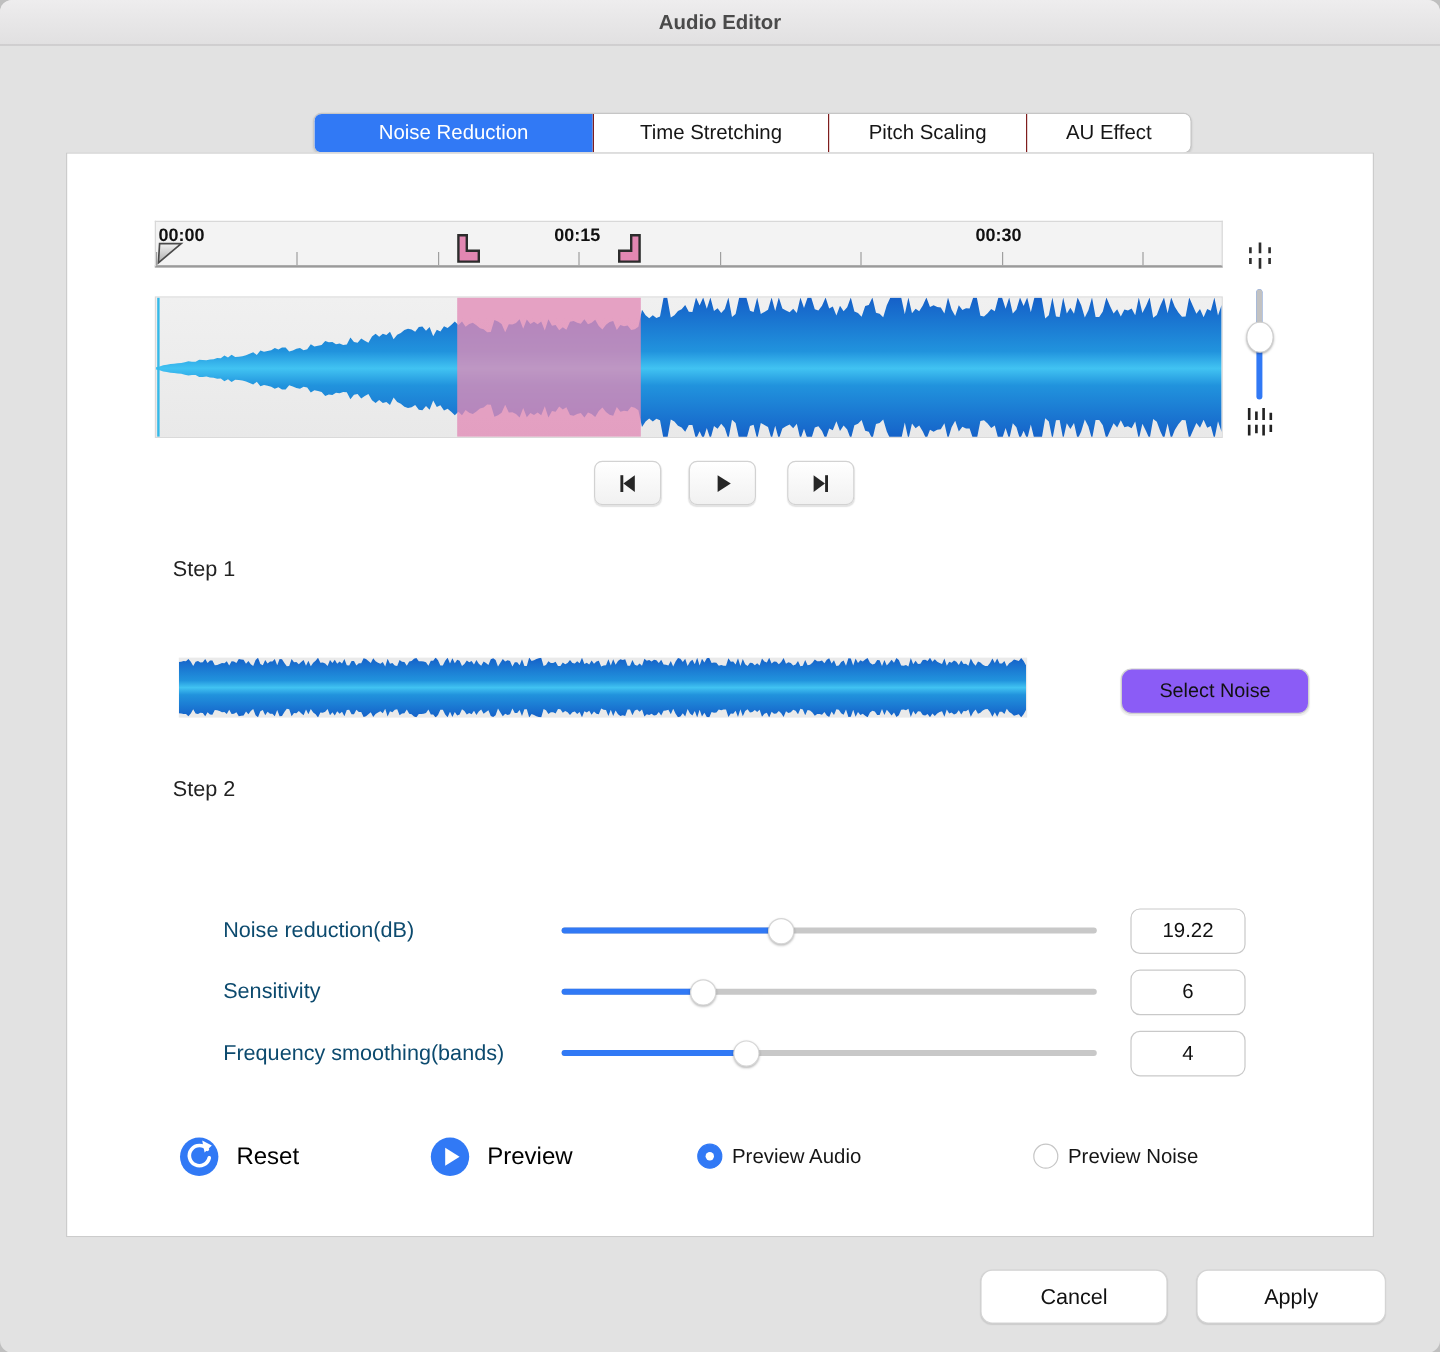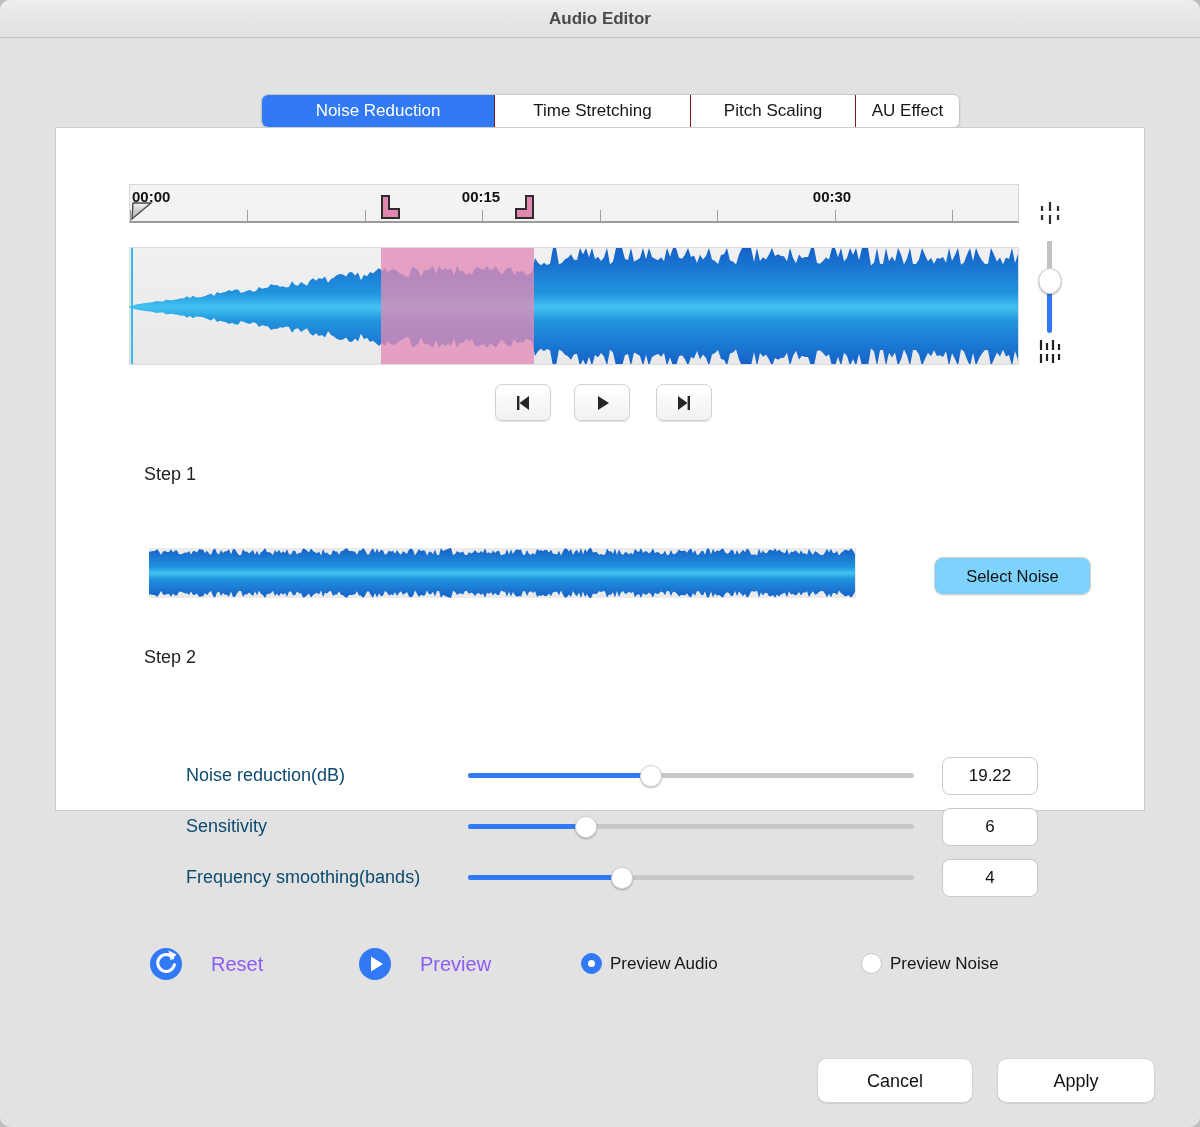--- a/index.html
+++ b/index.html
@@ -24,21 +24,21 @@
     box-shadow:0 1px 2px rgba(0,0,0,0.12);
   }
   .tab{
     height:100%;line-height:32px;text-align:center;font-size:17px;color:#161616;
     border-left:1px solid #7f1d1d;cursor:default;background:#fff;
   }
   .tab:first-child{border-left:none;}
   .tab.selected{background:var(--accent);color:#fff;}
   
   .panel{
-    position:absolute;left:55px;top:127px;width:1090px;height:684px;
+    position:absolute;left:55px;top:127px;width:1090px;height:904px;
     background:#ffffff;border:1px solid #cccccc;
   }
   
   .ruler{
     position:absolute;left:73px;top:56px;width:890px;height:39px;
     background:#f3f3f3;border:1px solid #d8d8d8;border-bottom:2px solid #9a9a9a;
   }
   .ruler-label{position:absolute;top:3px;font-size:15px;font-weight:bold;color:#111;}
   .tick{position:absolute;bottom:0;width:1px;height:11px;background:#9f9f9f;}
   .marker{position:absolute;bottom:1px;width:22px;height:26px;}
@@ -66,41 +66,41 @@
     display:flex;align-items:center;justify-content:center;
   }
   
   .step-title{position:absolute;font-size:18px;color:#222;}
   .step-desc{position:absolute;font-size:16px;color:#222;line-height:26px;}
   .noise-strip{
     position:absolute;left:93px;top:420px;width:707px;height:50px;
     background:#eaeaea;overflow:hidden;
   }
   .btn{
-    position:absolute;background:#7dd3fc;border:1px solid #d0d0d0;border-radius:9px;
+    position:absolute;background:#8b5cf6;border:1px solid #d0d0d0;border-radius:9px;
     font-size:16.5px;color:#111;text-align:center;
     box-shadow:0 1px 1px rgba(0,0,0,0.08);
     font-family:inherit;
   }
   
   .slider-label{position:absolute;left:130px;font-size:18px;color:#0c4a6e;}
   .slider-track{position:absolute;left:412px;width:446px;height:5px;border-radius:3px;background:#c8c8c8;}
   .slider-fill{position:absolute;left:0;top:0;height:5px;border-radius:3px;background:var(--accent);}
   .slider-thumb{
     position:absolute;top:50%;width:22px;height:22px;border-radius:50%;
     background:#fff;border:1px solid #d6d6d6;box-shadow:0 1px 2px rgba(0,0,0,0.28);
     transform:translate(-50%,-50%);
   }
   .value-box{
     position:absolute;left:886px;width:96px;height:38px;border:1px solid #c9c9c9;border-radius:8px;
     background:#fff;text-align:center;line-height:36px;font-size:17px;color:#111;
   }
   
   .action{position:absolute;display:flex;align-items:center;cursor:default;}
-  .action-label{font-size:20px;color:#8b5cf6;margin-left:28px;}
+  .action-label{font-size:20px;color:#000000;margin-left:14px;}
   .radio-label{font-size:17px;color:#161616;margin-left:8px;}
   .radio{
     width:21px;height:21px;border-radius:50%;background:#fff;border:1px solid #c6c6c6;
     display:flex;align-items:center;justify-content:center;flex:0 0 auto;
   }
   .radio.on{background:var(--accent);border-color:var(--accent);}
   .radio.on .dot{width:7px;height:7px;border-radius:50%;background:#fff;}
   
   .footer-btn{
     position:absolute;top:1058px;height:45px;border-radius:10px;background:#fff;
@@ -114,21 +114,21 @@
 <div class="window">
 
   <div class="titlebar">
     <span>Audio Editor</span>
   </div>
 
   <div class="tabbar">
     <div class="tab selected" style="width:232px">Noise Reduction</div>
     <div class="tab" style="width:196px">Time Stretching</div>
     <div class="tab" style="width:165px">Pitch Scaling</div>
-    <div class="tab" style="width:104px">AU Effect</div>
+    <div class="tab" style="width:137px">AU Effect</div>
   </div>
 
   <div class="panel">
 
     <div class="ruler">
       <span class="ruler-label" style="left:2px">00:00</span>
       <span class="ruler-label" style="left:351px;transform:translateX(-50%)">00:15</span>
       <span class="ruler-label" style="left:702px;transform:translateX(-50%)">00:30</span>
       <div class="tick" style="left:0px"></div>
       <div class="tick" style="left:117px"></div>

